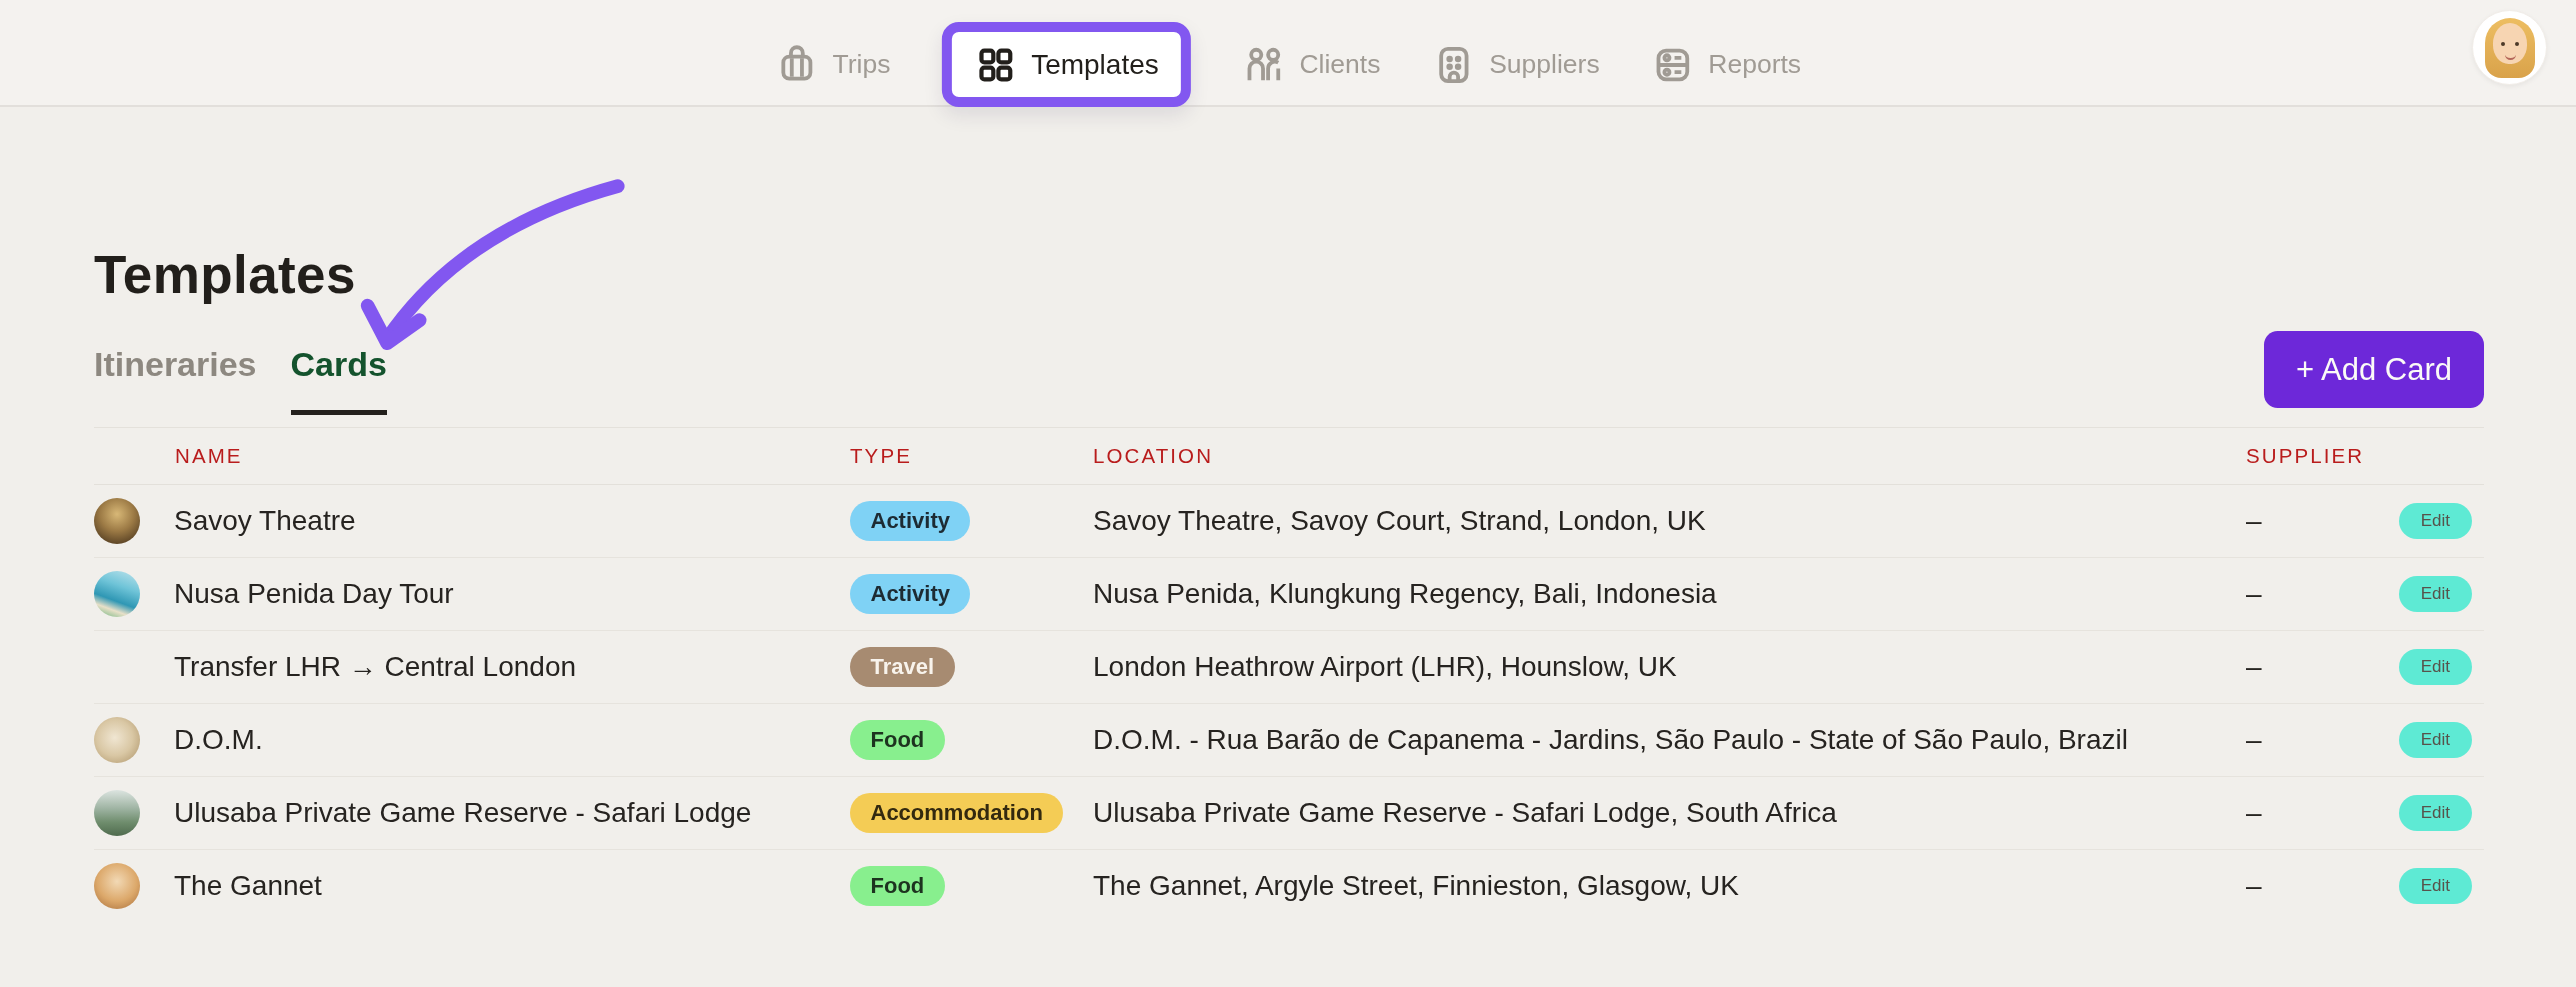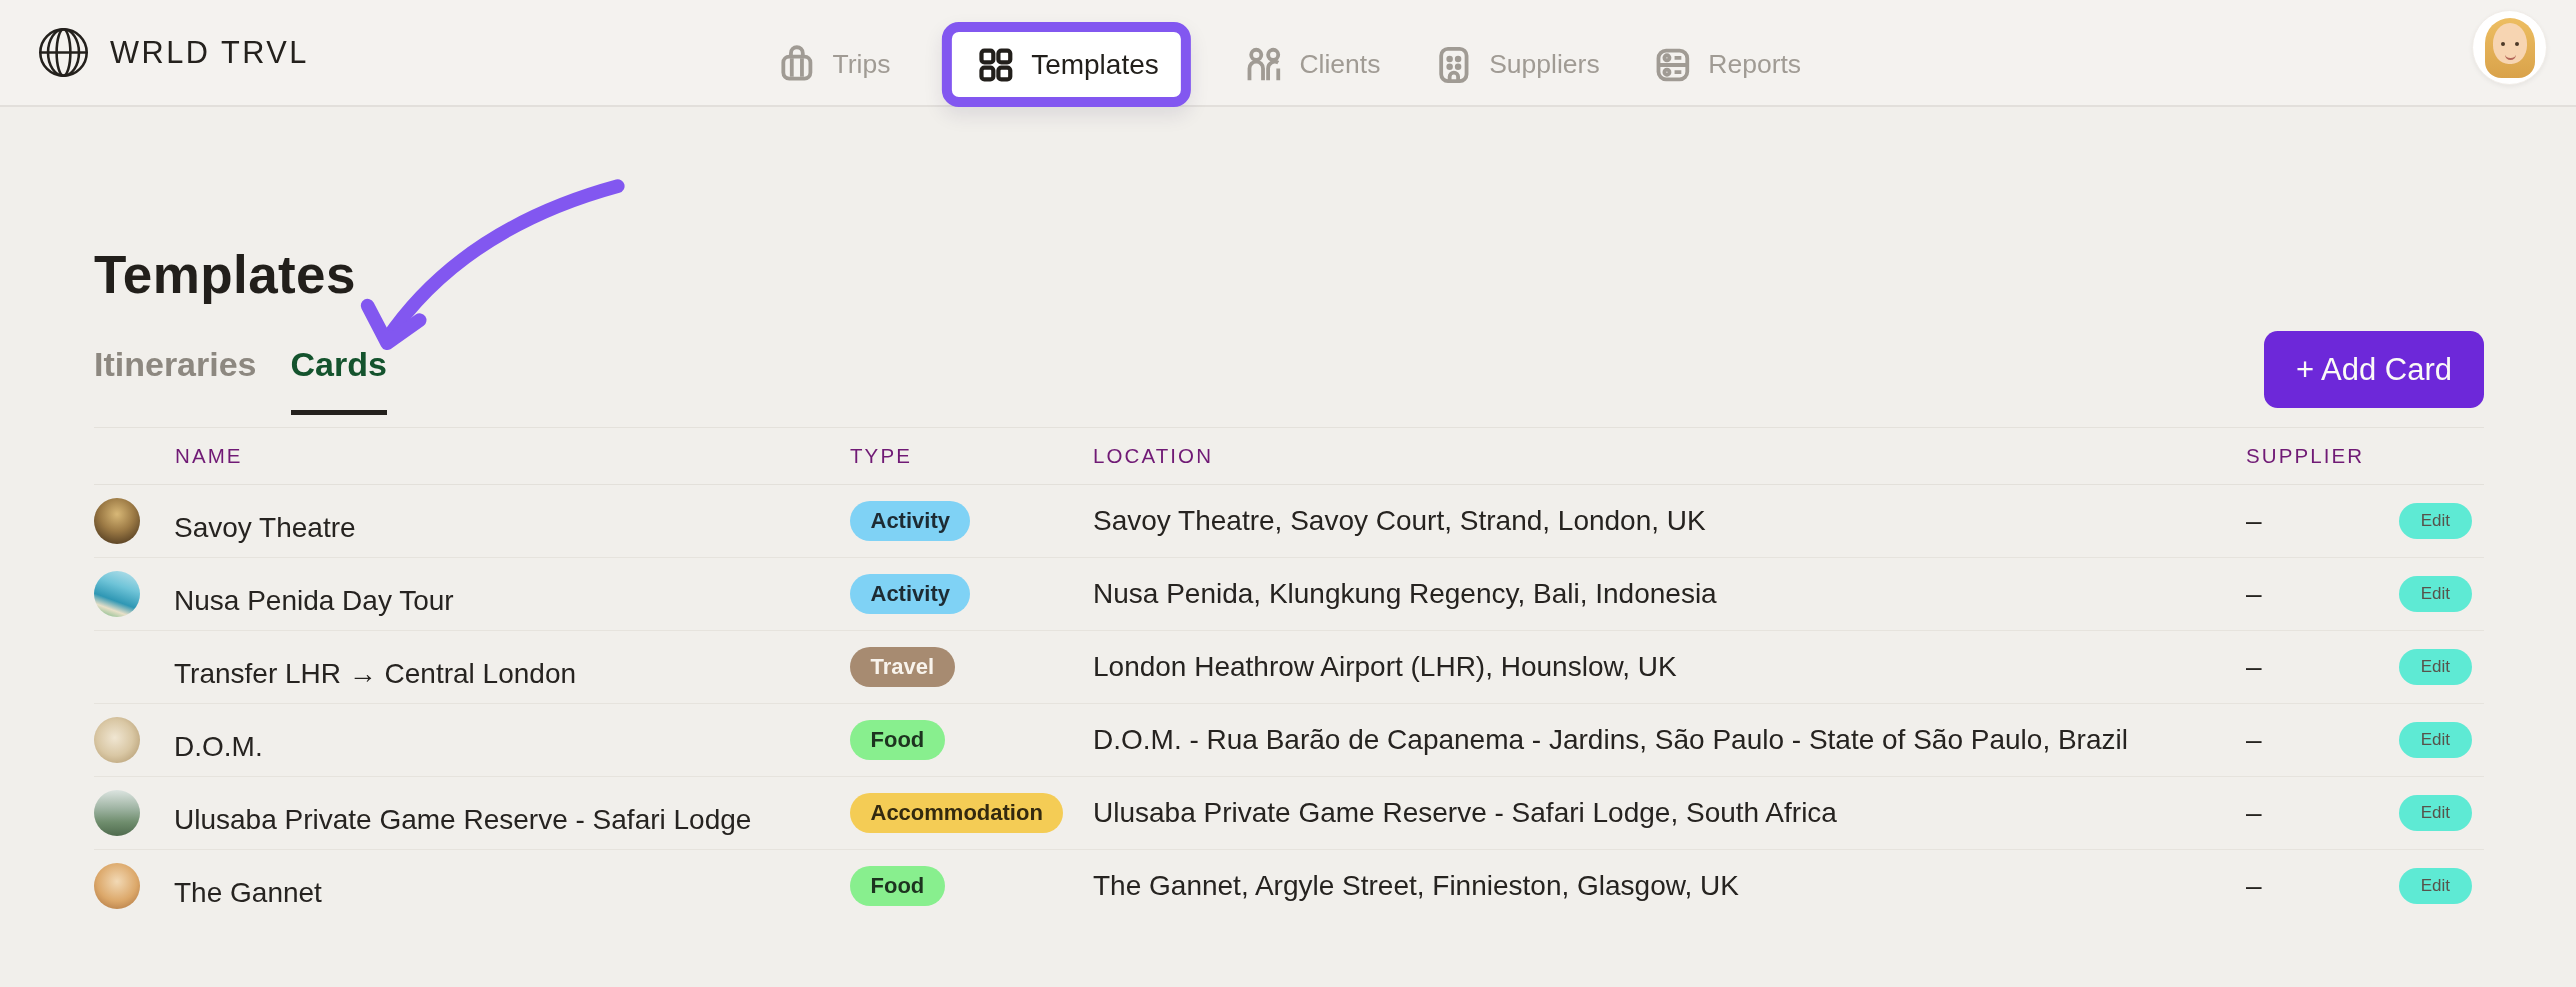--- a/index.html
+++ b/index.html
@@ -51,27 +51,27 @@
   .tab{position:relative;font-size:34px;font-weight:600;color:#8d8880;padding-bottom:29px;cursor:pointer;}
   .tab.active{color:#14532d;}
   .tab.active::after{content:"";position:absolute;left:0;right:0;bottom:-1.7px;height:5.1px;background:#24211d;}
   .add-btn{
     margin-bottom:19px;background:#6d28d9;color:#fbfaf7;border:none;cursor:pointer;
     font-family:inherit;font-size:31px;font-weight:500;padding:20.5px 32px;border-radius:13.7px;
   }
   
   .grid-row{display:grid;grid-template-columns:756px 243px 1153px 152px 1fr;align-items:center;}
   .thead{height:56px;}
-  .th{font-size:20.5px;letter-spacing:2.1px;color:#701a75;font-weight:500;}
+  .th{font-size:20.5px;letter-spacing:2.1px;color:#b91c1c;font-weight:500;}
   .th.name{padding-left:81px;}
   .trow{height:72px;border-top:1.7px solid #e6e3dd;}
   .trow:first-of-type{border-top:none;}
   .tbody{border-top:1.7px solid #e3e0da;}
   .tbody .trow:nth-child(1){border-top:none;}
-  .name-cell{display:flex;align-items:flex-end;}
+  .name-cell{display:flex;align-items:center;}
   .thumb{width:46px;height:46px;border-radius:50%;flex:0 0 46px;margin-right:34px;}
   .thumb.none{background:transparent;}
   .thumb-theatre{background:radial-gradient(circle at 50% 35%,#d8b877 0%,#9c7a45 45%,#5d4526 80%,#3c2c16 100%);}
   .thumb-coast{background:linear-gradient(200deg,#bfe3ec 0%,#6fc4d8 35%,#2f97b4 62%,#e8e0c8 78%,#5fae74 100%);}
   .thumb-plate{background:radial-gradient(circle at 45% 45%,#f0e6d2 0%,#d9c7a4 50%,#a98f63 100%);}
   .thumb-safari{background:linear-gradient(180deg,#dce4e0 0%,#9fb4a3 40%,#6f8d6d 70%,#4f6b4e 100%);}
   .thumb-dish{background:radial-gradient(circle at 50% 40%,#f2d9b5 0%,#dca86a 55%,#a56b38 100%);}
   .cell-text{font-size:28px;color:#262320;}
   .badge{display:inline-block;font-size:22px;font-weight:600;padding:6.8px 20.5px;border-radius:853px;}
   .supplier-cell{font-size:28px;color:#262320;}
@@ -80,29 +80,20 @@
     background:#5eead4;color:#57534b;border:none;cursor:pointer;font-family:inherit;
     font-size:17px;font-weight:500;padding:7.7px 22px;border-radius:853px;
   }
   
   .anno{position:absolute;left:0;top:0;width:2576px;height:987px;pointer-events:none;}
 </style>
 </head>
 <body>
 
 <header class="topbar">
-  <div class="brand">
-    <svg class="globe" viewBox="0 0 64 64" fill="none" stroke="#24211d" stroke-width="3">
-      <circle cx="32" cy="32" r="27"></circle>
-      <ellipse cx="32" cy="32" rx="18" ry="27"></ellipse>
-      <ellipse cx="32" cy="32" rx="8" ry="27"></ellipse>
-      <line x1="5" y1="32" x2="59" y2="32"></line>
-    </svg>
-    <span class="brand-name">WRLD TRVL</span>
-  </div>
 
   <nav class="nav" id="nav">
       <div class="nav-item">
         <span class="nav-ic"><svg viewBox="0 0 52 52" fill="none" stroke="#a09b94" stroke-width="4.5">
             <path d="M19 16v-4a7 7 0 0 1 14 0v4"></path>
             <rect x="10" y="16" width="32" height="26" rx="7"></rect>
             <line x1="20" y1="18" x2="20" y2="40"></line>
             <line x1="32" y1="18" x2="32" y2="40"></line>
           </svg></span>
         <span class="nav-label">Trips</span>

